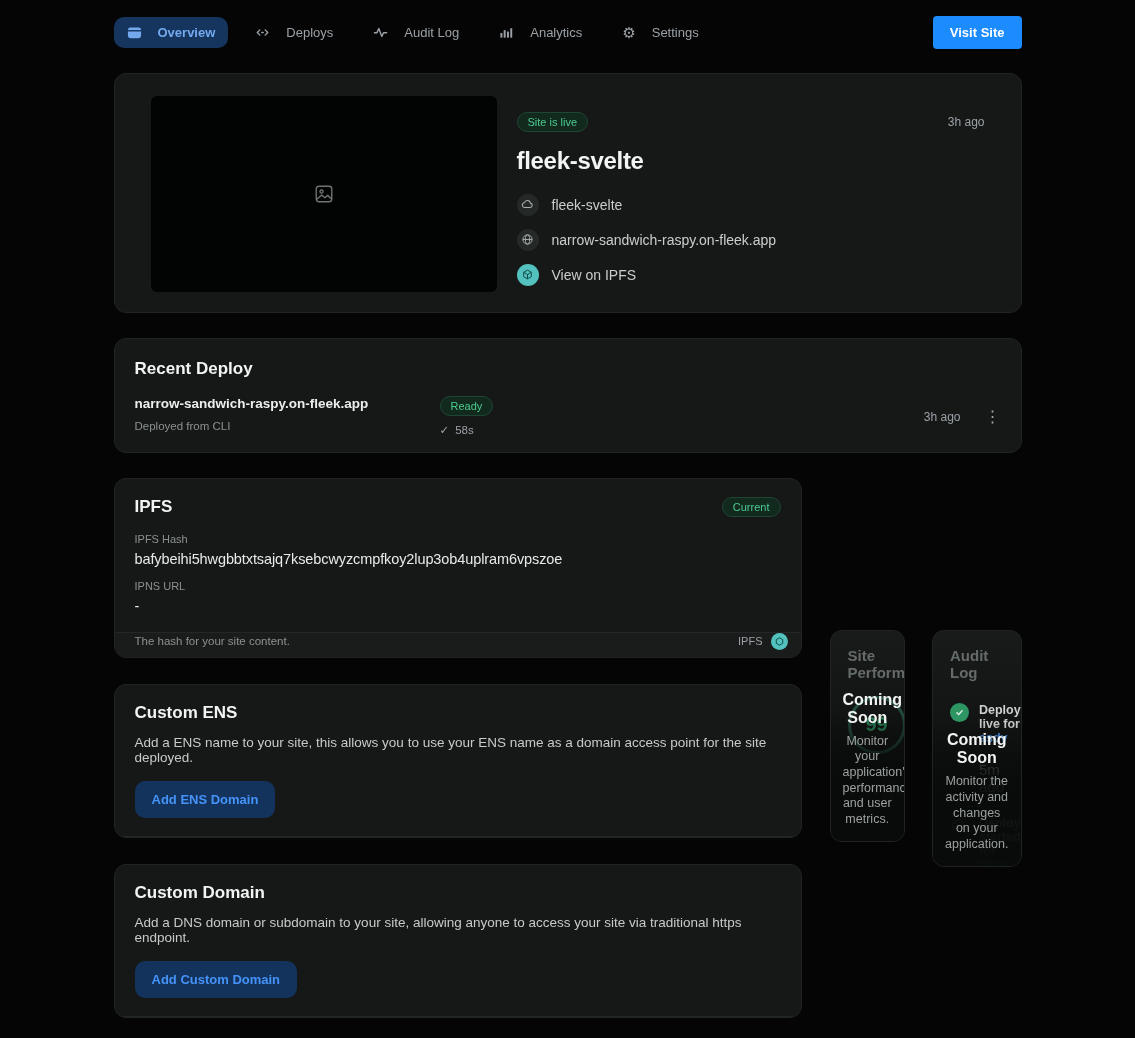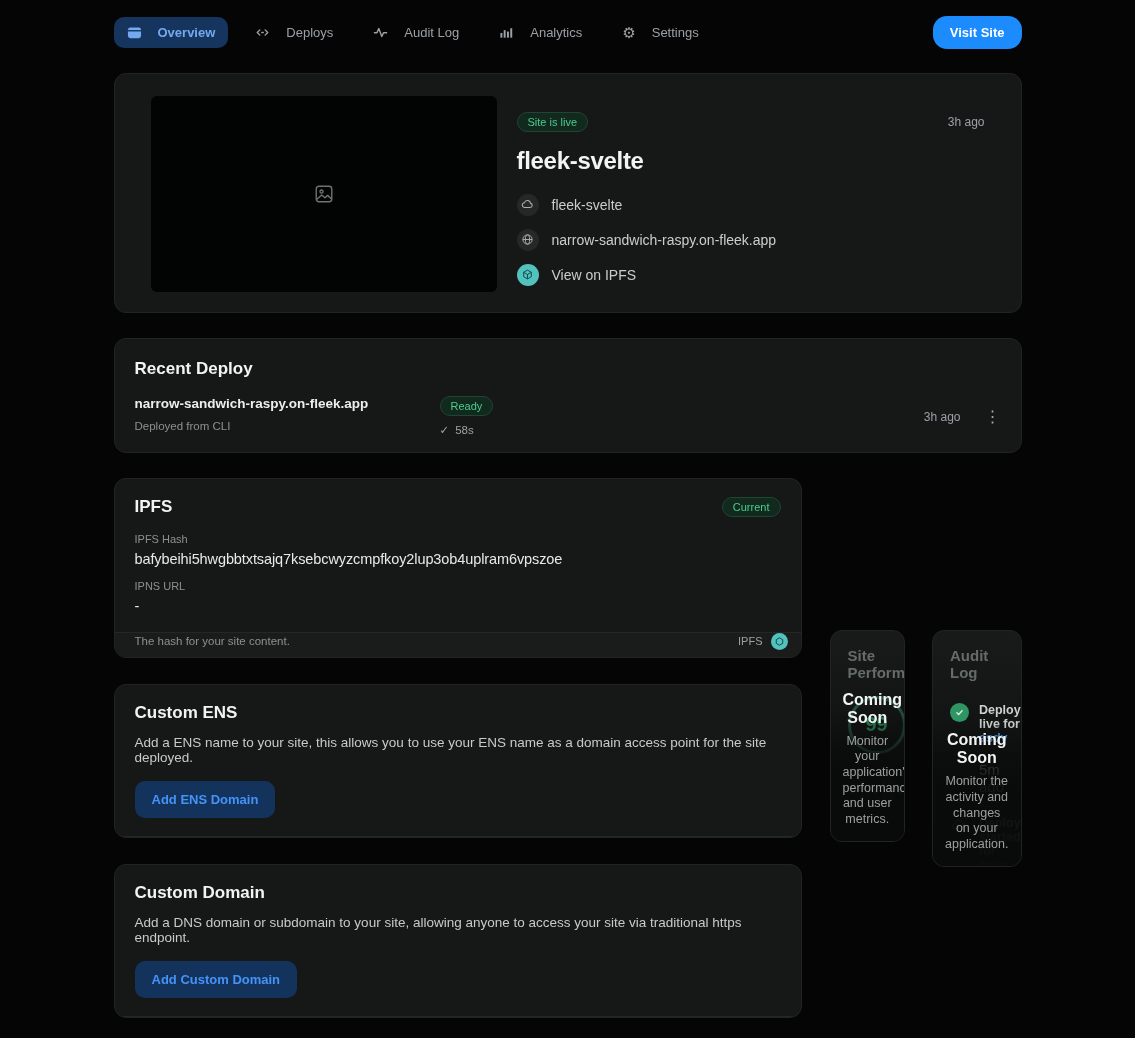--- a/index.html
+++ b/index.html
@@ -7,21 +7,21 @@
   .wrap { width:908px; margin:0 auto; }
 
   
   .topnav { display:flex; align-items:center; padding-top:15px; height:49px; }
   .nav-items { display:flex; align-items:center; gap:14px; }
   .nav-item { display:flex; align-items:center; gap:16px; padding:8px 13px; border-radius:10px;
               color:#9ba1a6; font-size:13px; cursor:pointer; background:transparent; border:none; }
   .nav-item .glyph { font-size:15px; line-height:1; display:flex; align-items:center; }
   .nav-item.active { background:#15355f; color:#74a9ee; font-weight:bold; }
   .visit-btn { margin-left:auto; background:#1c8bfd; color:#ffffff; font-weight:bold; font-size:13px;
-               border:none; border-radius:14px; padding:9px 17px; cursor:pointer; }
+               border:none; border-radius:4px; padding:9px 17px; cursor:pointer; }
 
   
   .card { background:#161818; border:1px solid #212424; border-radius:12px; display:flex; flex-direction:column; overflow:hidden; }
   .content { margin-top:24px; }
 
   
   .site-card { height:240px; flex-direction:row; padding:22px 36px; gap:20px;justify-content:center; }
   .thumb { width:346px; height:196px; background:#020303; border-radius:6px; display:flex; align-items:center; justify-content:center; flex:none; }
   .site-main { flex:1; padding-top:16px; position:relative; }
   .badge-row { display:flex; align-items:center; justify-content:space-between; }

